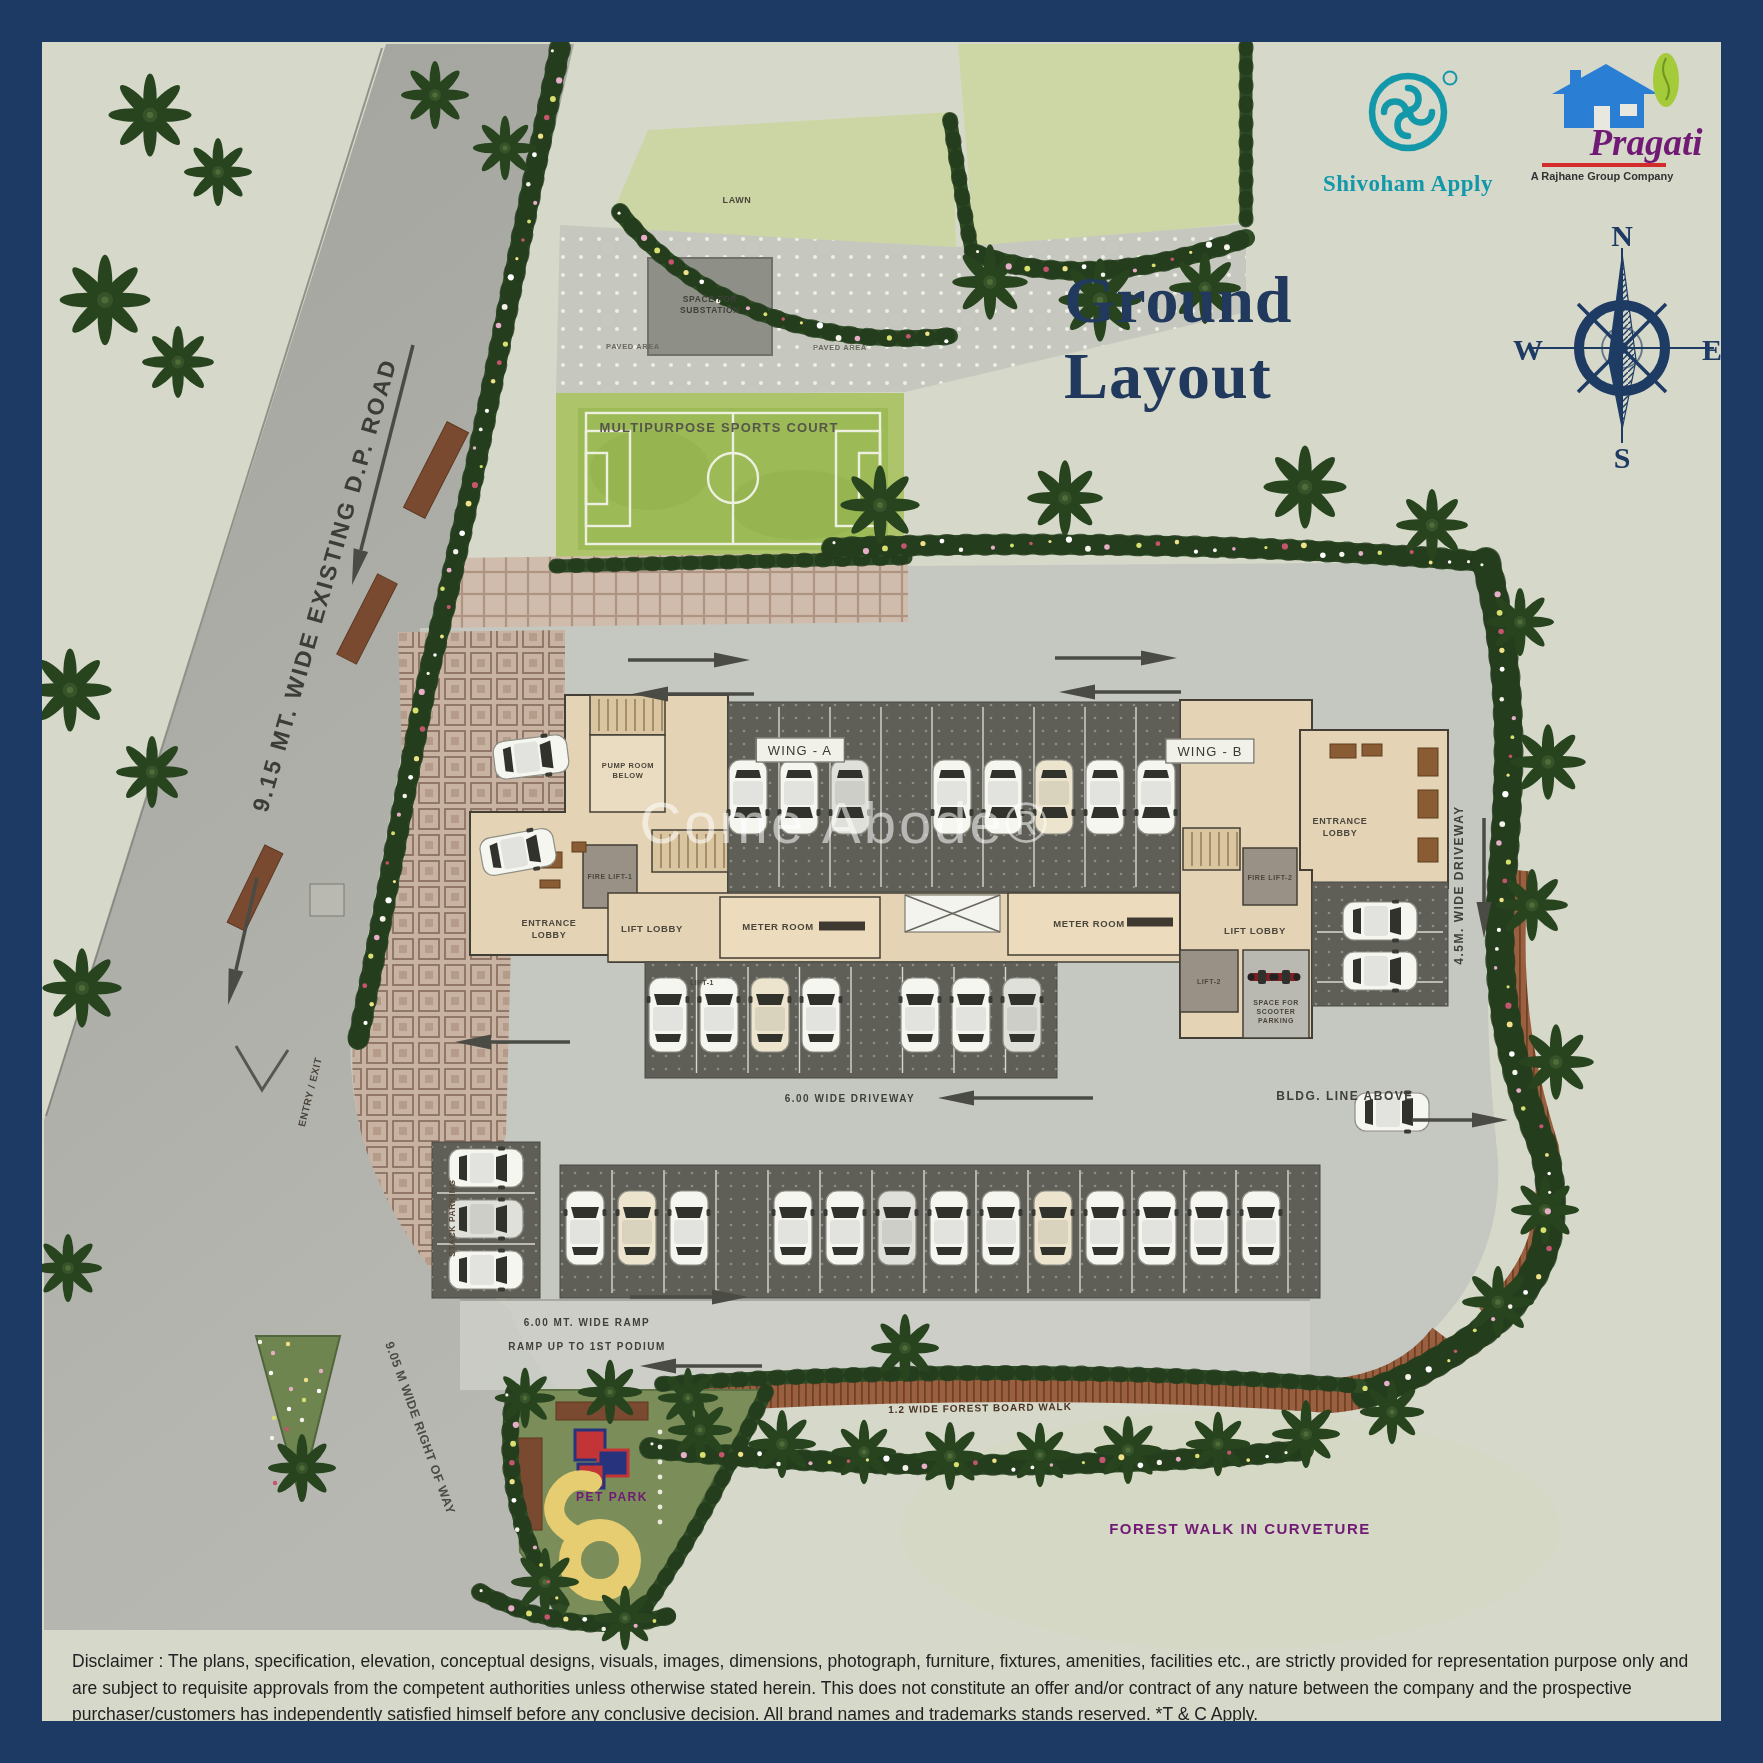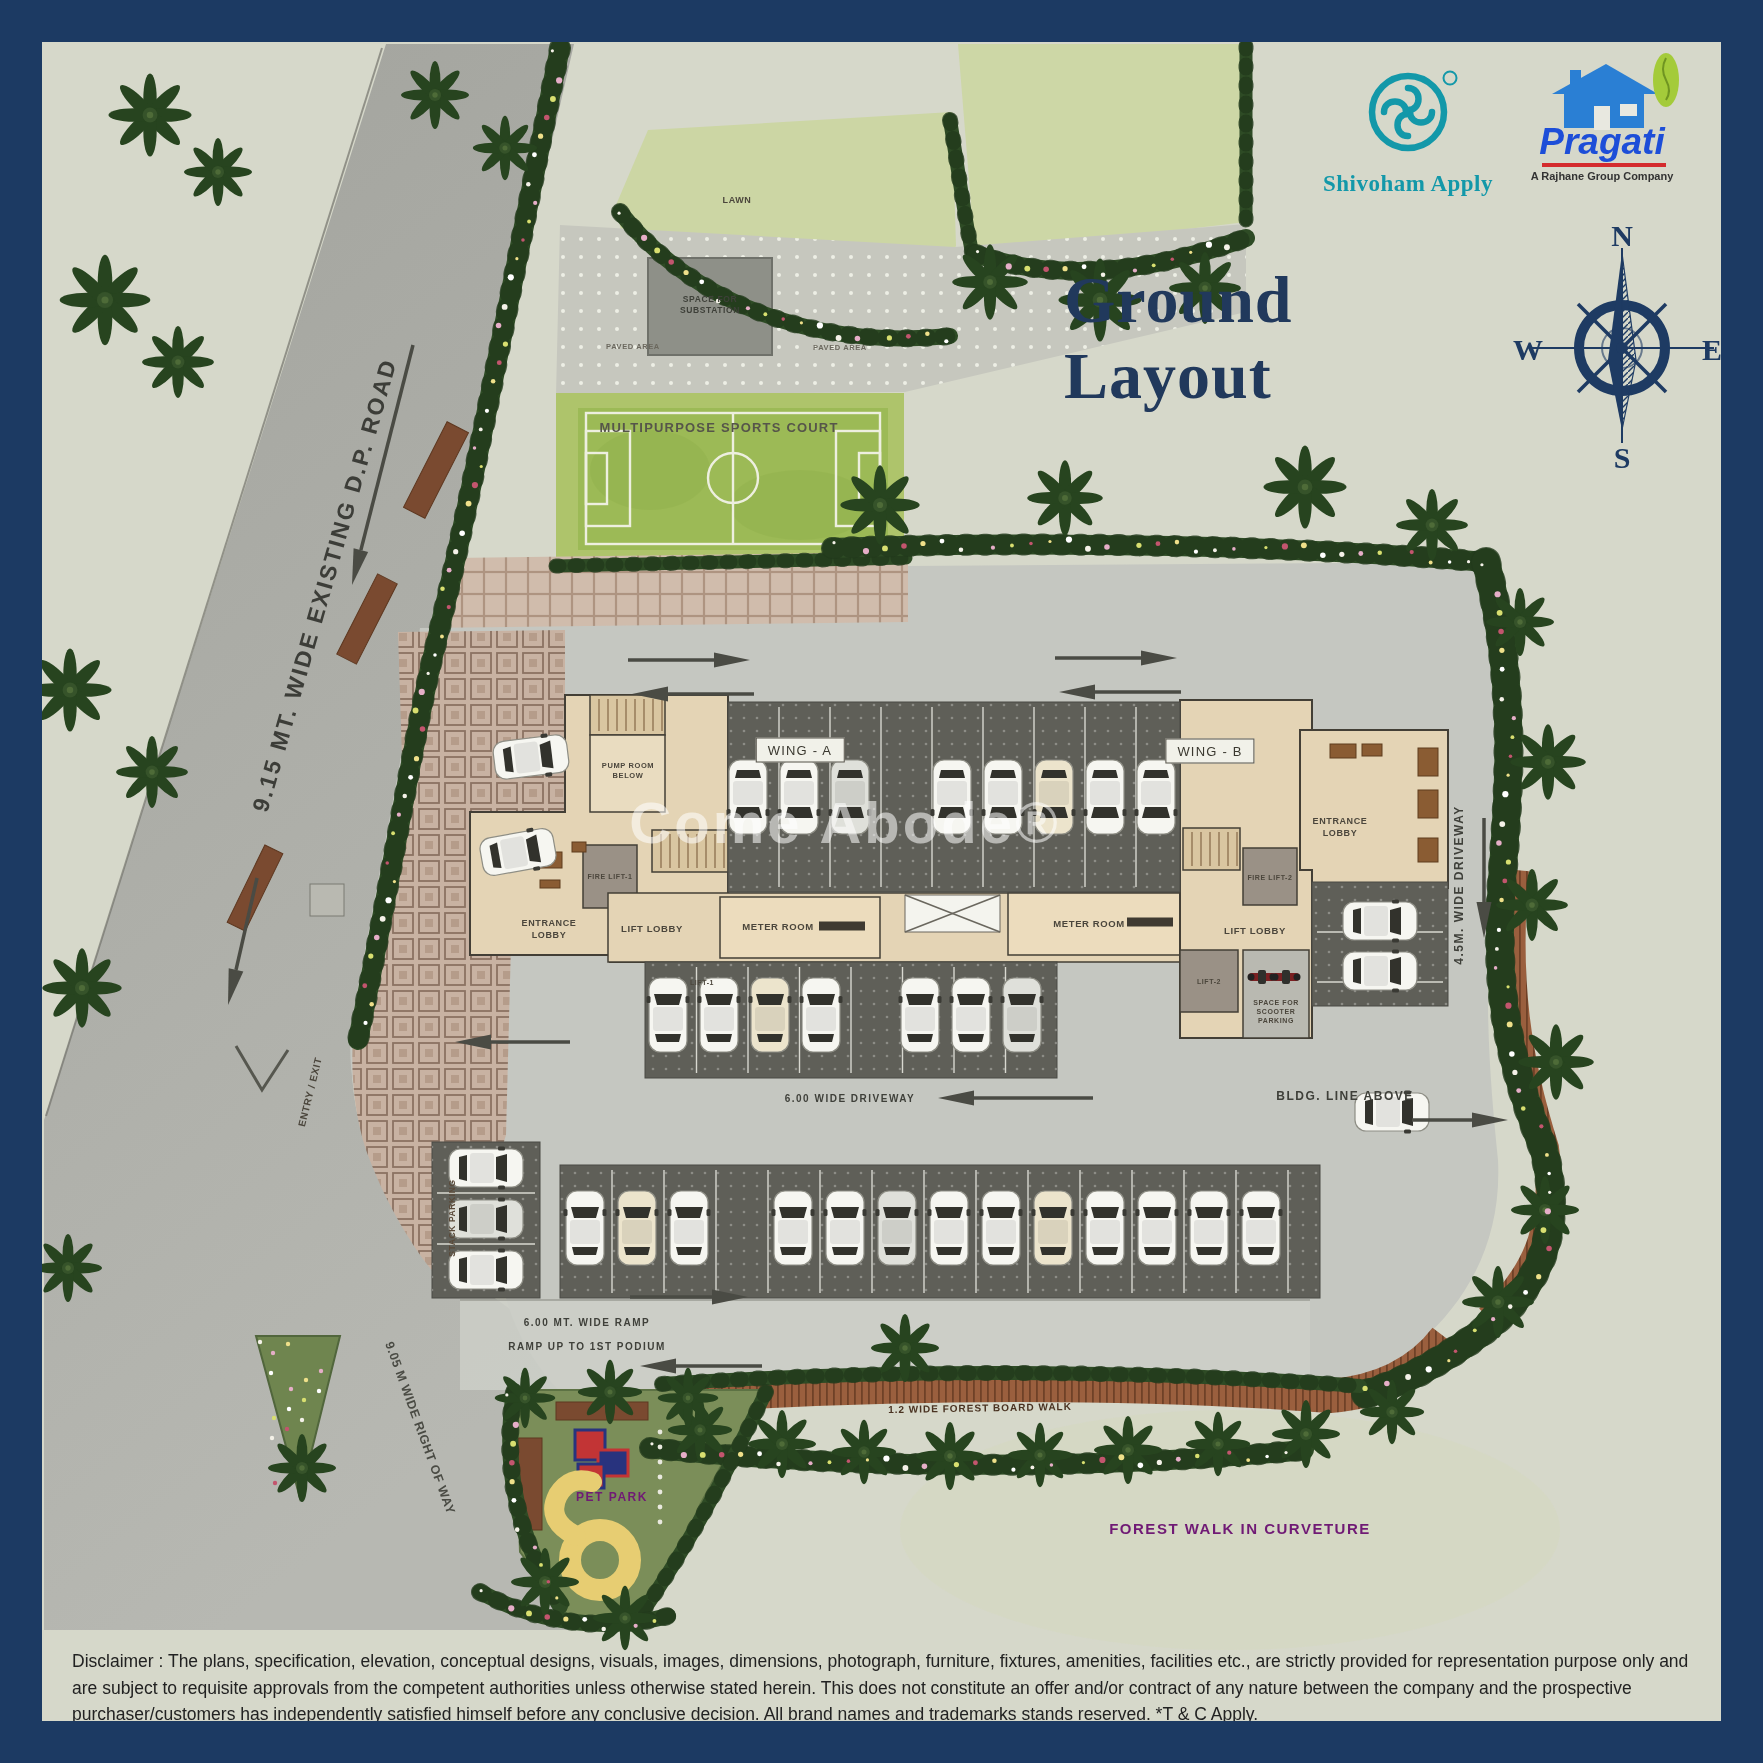--- a/index.html
+++ b/index.html
@@ -21,25 +21,25 @@
   .roadlbl{font-size:23px;font-weight:600;color:#3c3d38;letter-spacing:2.5px;}
   .wingbox{position:absolute;transform:translate(-50%,-50%);background:#f1f1e9;border:1.6px solid #55524a;
            padding:4px 11px;font-size:13px;font-weight:normal;color:#3a382f;letter-spacing:1.2px;z-index:5;}
   .mbar{position:absolute;width:46px;height:9px;background:#3f3a31;transform:translate(-50%,-50%);z-index:5;}
   .title{position:absolute;left:1064px;top:262px;width:360px;font-family:"Liberation Serif","DejaVu Serif",serif;
          font-weight:600;font-size:66px;color:#21395c;line-height:1.15;letter-spacing:1px;z-index:5;}
   .cletter{position:absolute;transform:translate(-50%,-50%);font-family:"Liberation Serif",serif;
            font-weight:bold;font-size:30px;color:#1e3b63;z-index:5;}
   .shv-name{position:absolute;transform:translate(-50%,-50%);font-family:"Liberation Serif",serif;
             font-weight:bold;font-size:23px;color:#1398a9;letter-spacing:.5px;z-index:5;white-space:nowrap;}
-  .prg-name{position:absolute;transform:translate(-50%,-50%);font-family:Liberation Sans, sans-serif;
-            font-style:italic;font-weight:bold;font-size:37px;color:#1d4ed8;z-index:5;white-space:nowrap;}
+  .prg-name{position:absolute;transform:translate(-50%,-50%);font-family:Liberation Serif, serif;
+            font-style:italic;font-weight:bold;font-size:37px;color:#701a75;z-index:5;white-space:nowrap;margin-left:44px;}
   .prg-under{position:absolute;left:1542px;top:163px;width:124px;height:4px;background:#d42b2d;z-index:5;}
   .prg-tag{position:absolute;transform:translate(-50%,-50%);font-size:11px;font-weight:bold;color:#333;z-index:5;white-space:nowrap;}
-  .watermark{position:absolute;transform:translate(-50%,-50%);font-size:58px;font-weight:bold;
+  .watermark{position:absolute;transform:translate(-50%,-50%);font-size:58px;font-weight:normal;
              color:rgba(255,255,255,.55);letter-spacing:3px;z-index:6;white-space:nowrap;}
   .disclaimer{position:absolute;left:72px;top:1648px;width:1632px;font-size:17.5px;font-weight:500;
               color:#222;line-height:1.52;z-index:5;}
 </style>
 </head>
 <body>
 
 <div id="stage">
 
 <svg id="scene" width="1763" height="1763" viewBox="0 0 1763 1763">

